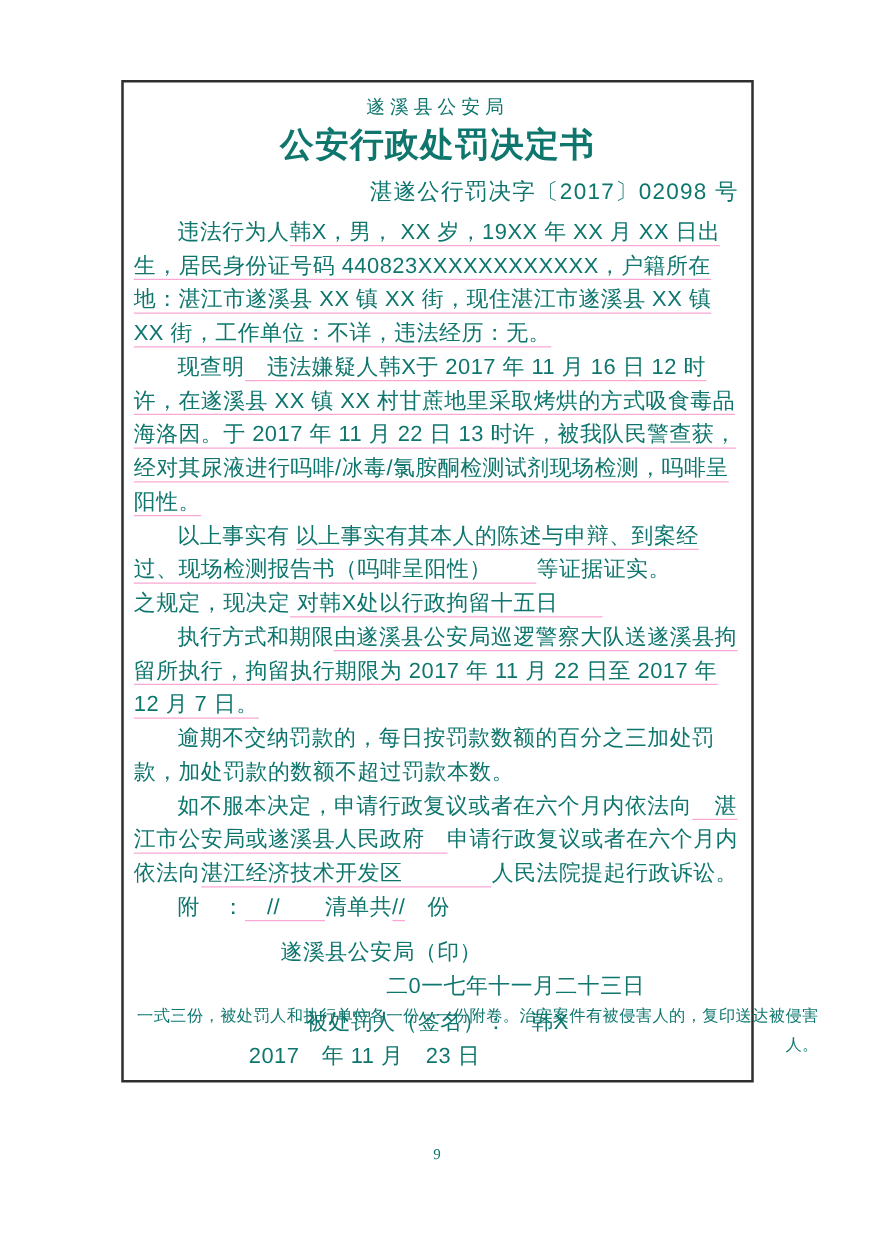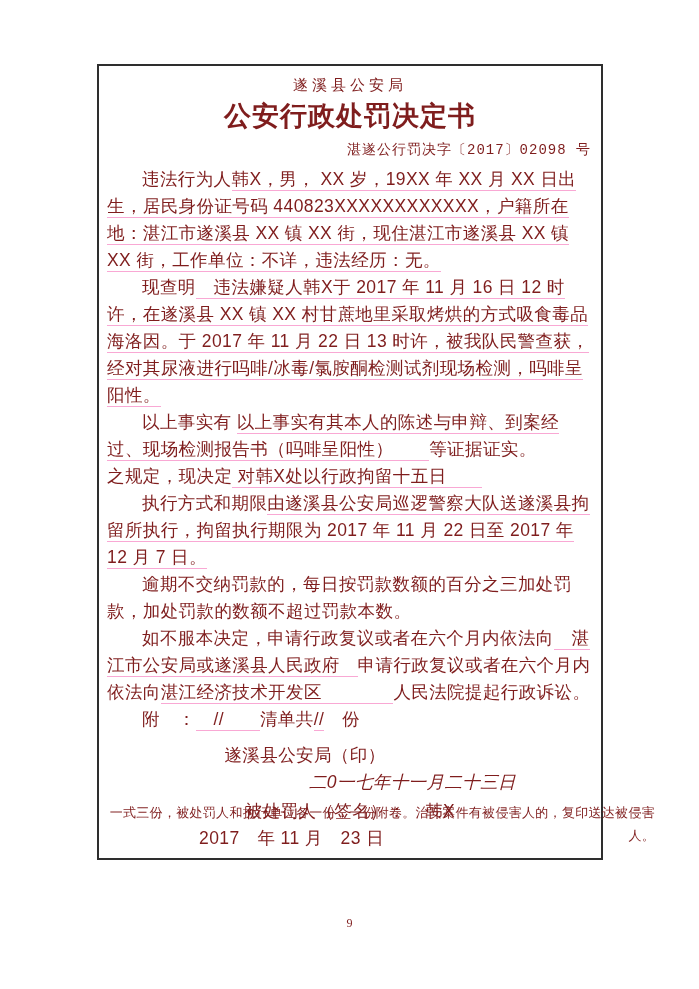--- a/index.html
+++ b/index.html
@@ -5,21 +5,21 @@
   html, body {
     margin: 0;
     padding: 0;
     background: #ffffff;
   }
   .page {
     position: relative;
     width: 699px;
     height: 989px;
     background: #ffffff;
-    color: #7f1d1d;
+    color: #0f766e;
     font-family: "Liberation Sans", sans-serif;
     overflow: hidden;
   }
   .doc-box {
     position: absolute;
     left: 97px;
     top: 64px;
     width: 506px;
     min-height: 730px;
     box-sizing: border-box;
@@ -37,23 +37,23 @@
   .title {
     text-align: center;
     font-size: 27px;
     font-weight: bold;
     letter-spacing: 1px;
     margin: 3px 0 0 0;
     font-family: Liberation Mono, monospace;
   }
   .doc-no {
     text-align: right;
-    font-size: 14px;
+    font-size: 18px;
     letter-spacing: 1px;
-    font-family: Liberation Mono, monospace;
+    font-family: Liberation Sans, sans-serif;
     margin-top: 7px;
     padding-right: 2px;
   }
   .body-text {
     margin-top: 7px;
     font-size: 17.5px;
     line-height: 27px;
     letter-spacing: 0.4px;
   }
   .para {
@@ -72,21 +72,20 @@
     line-height: 27px;
     letter-spacing: 0.4px;
   }
   .sig-agency {
     text-align: center;
     padding-right: 90px;
   }
   .sig-seal-date {
     text-align: right;
     padding-right: 77px;
-    font-style: italic;
   }
   .sig-signer {
     margin-top: 2px;
     text-align: center;
   }
   .signer-name {
     margin-left: 14px;
   }
   .sig-date {
     padding-left: 92px;

